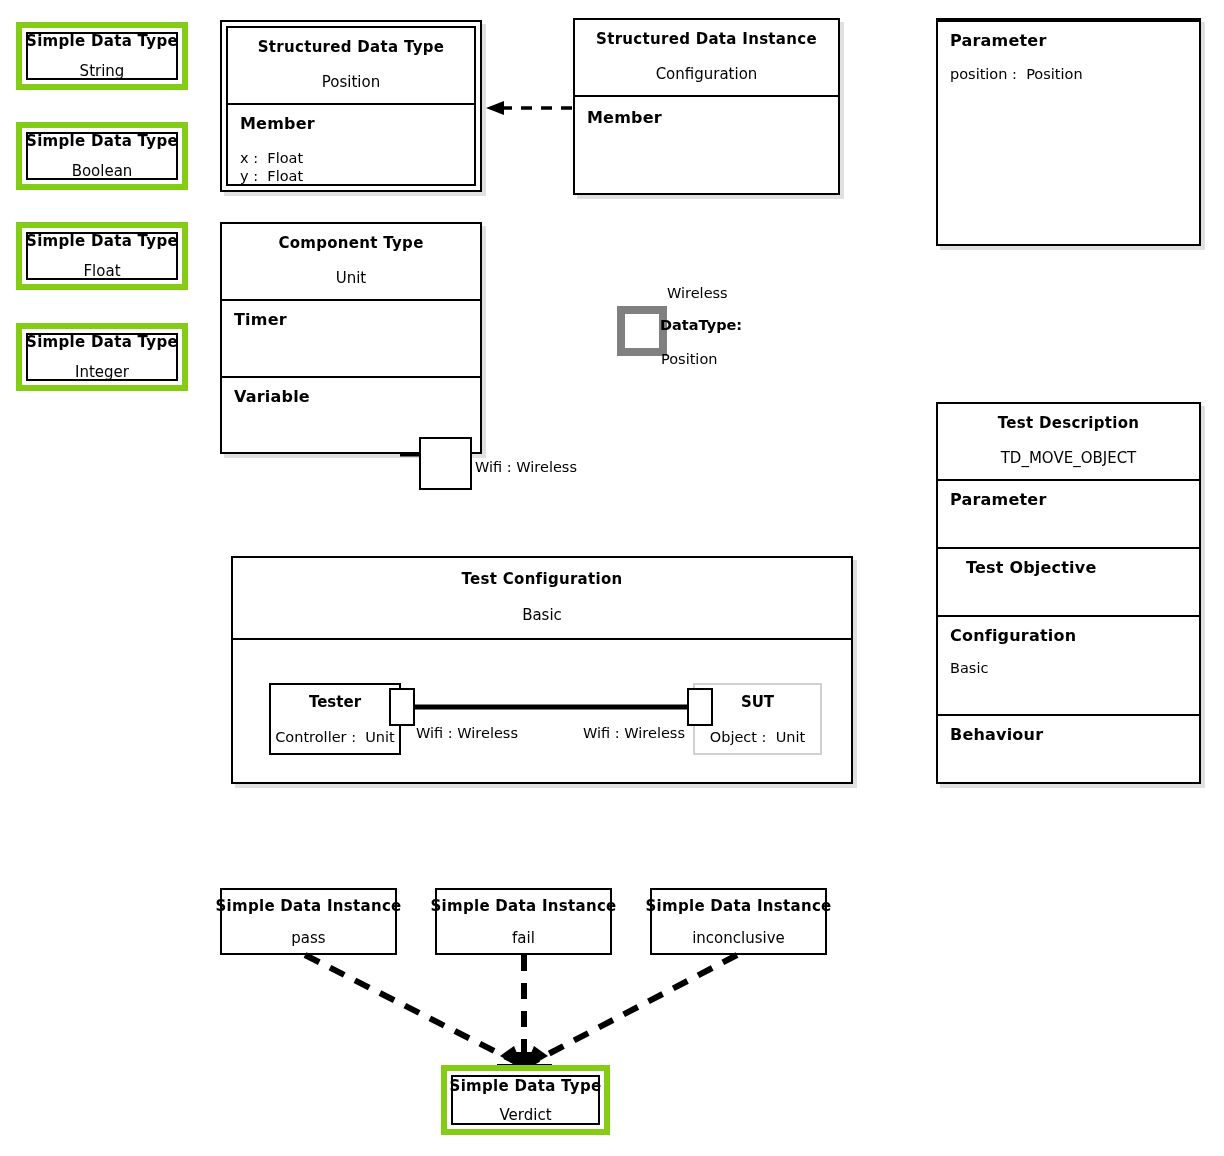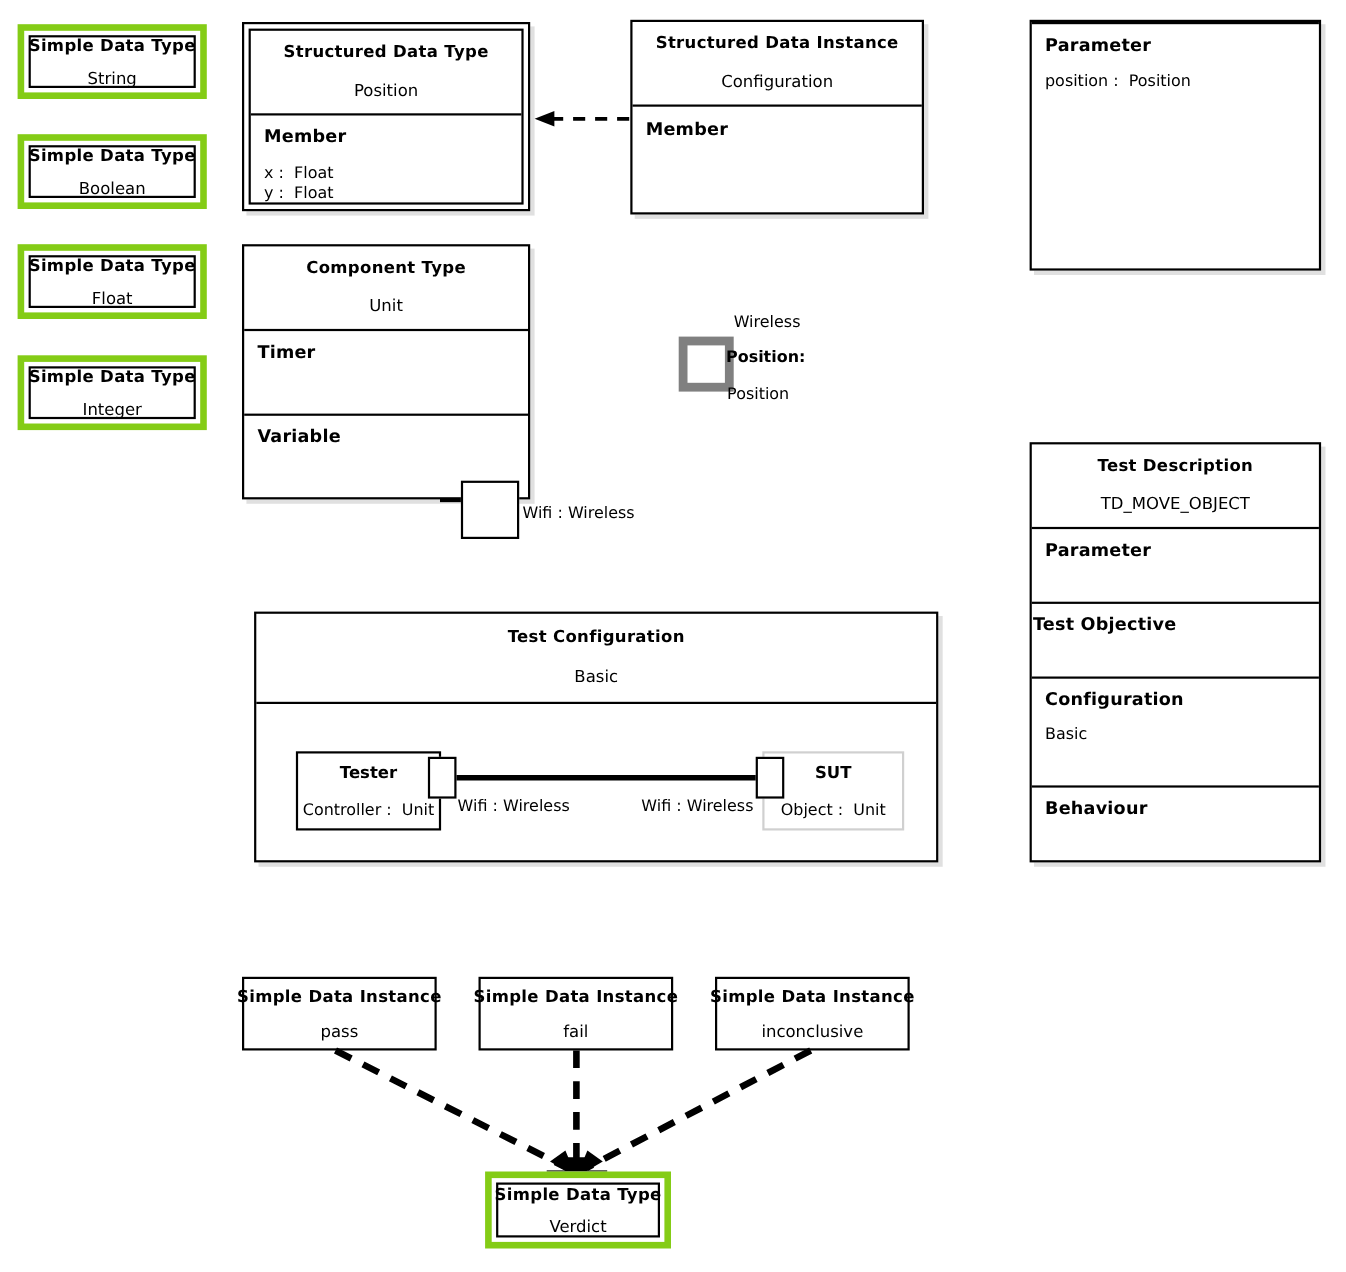--- a/index.html
+++ b/index.html
@@ -278,21 +278,21 @@
     <div class="compartment" style="border-top:2.5px solid #000; padding:9px 10px 8px 12px;">
       <div class="compartment-label">Variable</div>
     </div>
   </div>
 
   <div class="port" style="left:419px; top:437px; width:53px; height:53px;"></div>
   <div class="float-label" style="left:475px; top:459px;">Wifi : Wireless</div>
 
   <div class="gray-port" style="left:617px; top:306px; width:50px; height:50px;"></div>
   <div class="float-label" style="left:667px; top:285px;">Wireless</div>
-  <div class="float-label bold" style="left:660px; top:317px;">Position:</div>
+  <div class="float-label bold" style="left:660px; top:317px;">DataType:</div>
   <div class="float-label" style="left:661px; top:351px;">Position</div>
 
   <div class="node classifier shadowed" style="left:220px; top:556px; width:622px; height:228px;margin-left:11px;">
     <div class="head" style="padding:12px 8px 14px 8px;">
       <div class="title-bold">Test Configuration</div>
       <div class="name-plain" style="margin-top:18px;">Basic</div>
     </div>
     <div class="compartment" style="border-top:2.5px solid #000;"></div>
   </div>
 
@@ -311,21 +311,21 @@
   <div class="float-label" style="left:583px; top:725px;">Wifi : Wireless</div>
 
   <div class="node classifier shadowed" style="left:936px; top:402px; width:265px; height:382px;">
     <div class="head">
       <div class="title-bold">Test Description</div>
       <div class="name-plain" style="margin-top:17px;">TD_MOVE_OBJECT</div>
     </div>
     <div class="compartment" style="border-top:2.5px solid #000; padding:9px 10px 8px 12px;">
       <div class="compartment-label">Parameter</div>
     </div>
-    <div class="compartment" style="border-top:2.5px solid #000; padding:9px 10px 8px 1px;">
+    <div class="compartment" style="border-top:2.5px solid #000; padding:9px 10px 8px 28px;">
       <div class="compartment-label">Test Objective</div>
     </div>
     <div class="compartment" style="border-top:2.5px solid #000; padding:9px 10px 8px 12px;">
       <div class="compartment-label">Configuration</div>
       <div class="compartment-item" style="margin-top:15px;">Basic</div>
     </div>
     <div class="compartment" style="border-top:2.5px solid #000; padding:9px 10px 8px 12px;">
       <div class="compartment-label">Behaviour</div>
     </div>
   </div>

